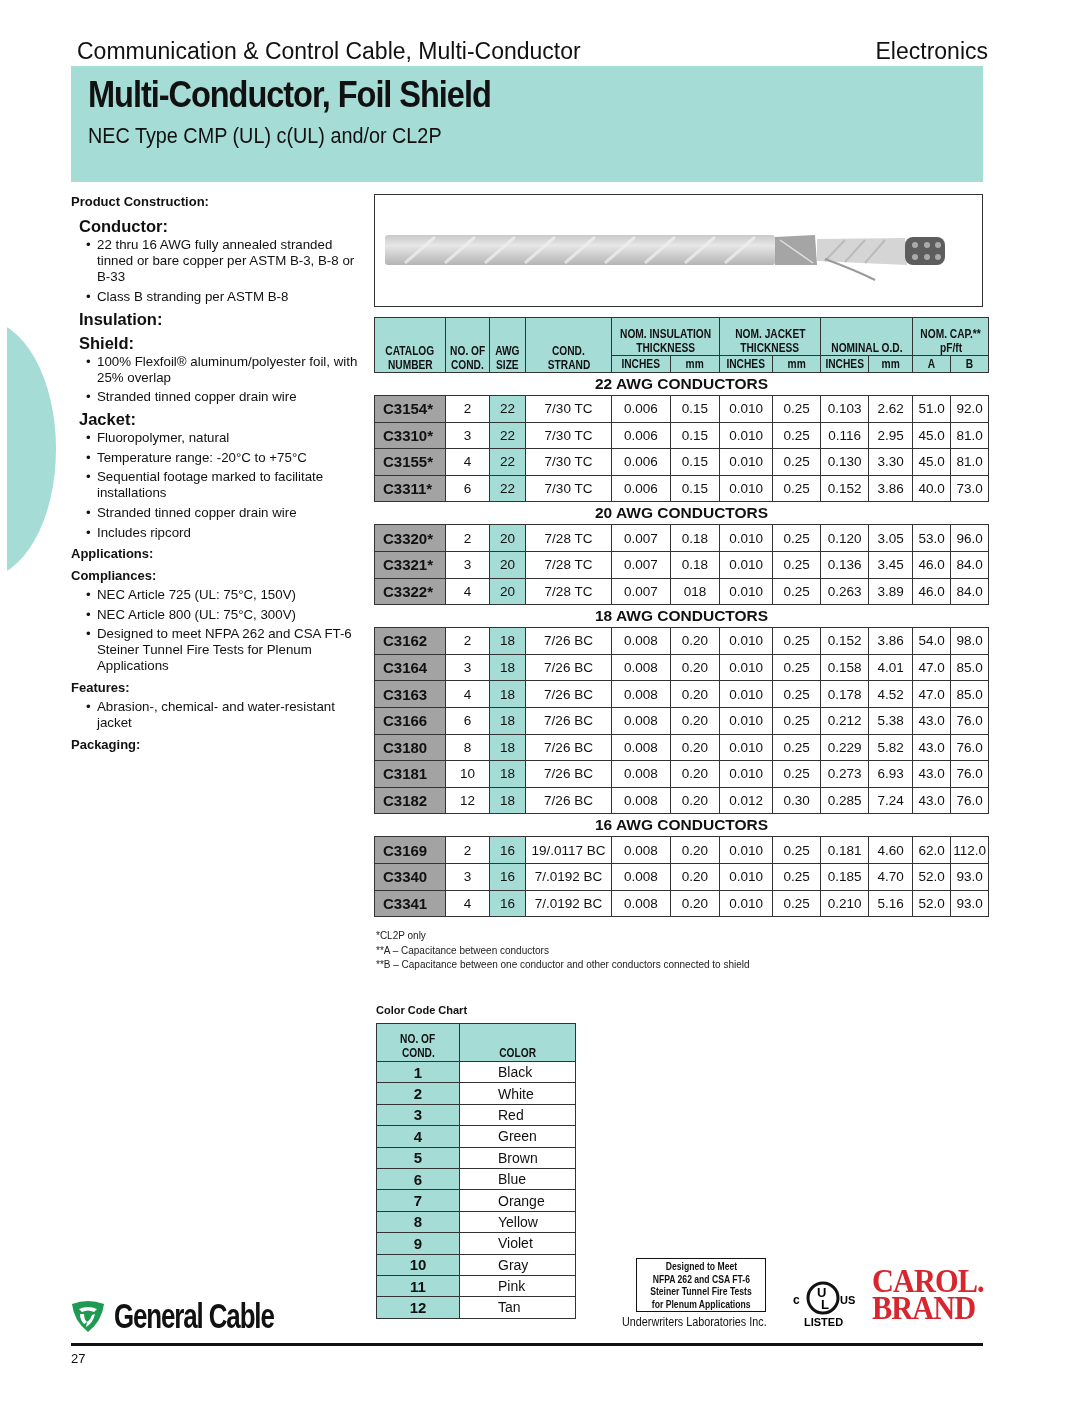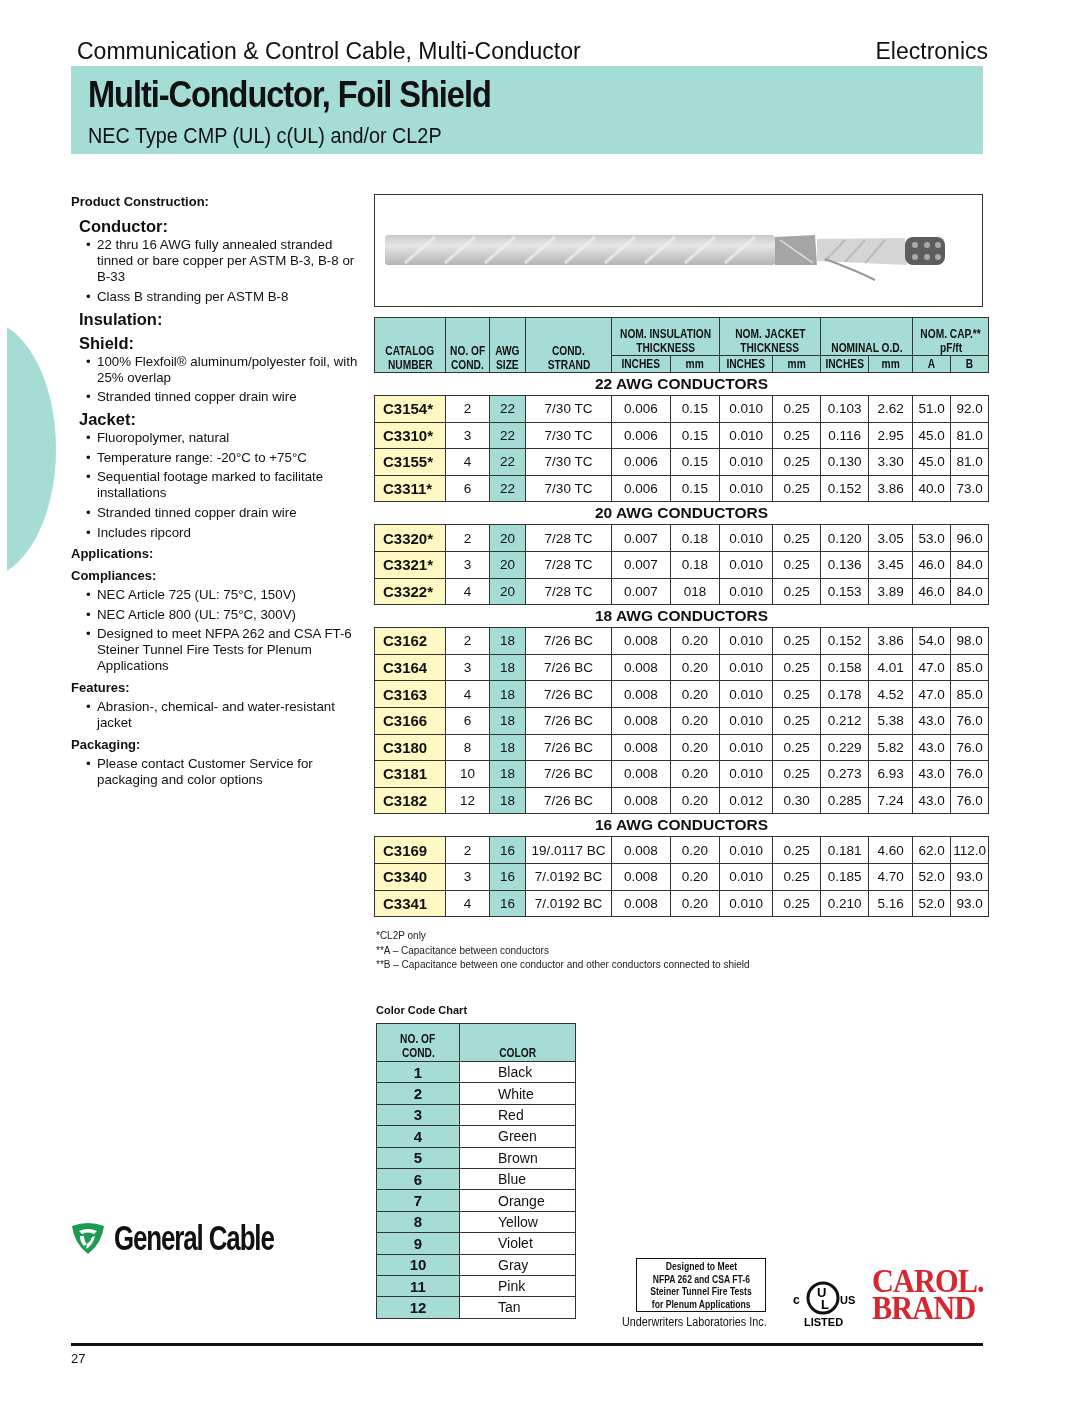--- a/index.html
+++ b/index.html
@@ -3,21 +3,21 @@
 <meta charset="utf-8">
 <style>
   * { box-sizing: border-box; margin: 0; padding: 0; }
   html, body { width: 1088px; height: 1408px; background: #ffffff; overflow: hidden; }
   body { position: relative; font-family: "Liberation Sans", sans-serif; color: #111; }
 
   .top-header { position: absolute; left: 77px; top: 38px; width: 911px; height: 26px; font-size: 23px; }
   .top-header .left { position: absolute; left: 0; top: 0; }
   .top-header .right { position: absolute; right: 0; top: 0; }
 
-  .title-band { position: absolute; left: 71px; top: 66px; width: 912px; height: 88px; background: #a6dcd6; }
+  .title-band { position: absolute; left: 71px; top: 66px; width: 912px; height: 116px; background: #a6dcd6; }
   .title-band .title { position: absolute; left: 17px; top: 8px; font-size: 37px; font-weight: bold; letter-spacing: -1.2px; transform: scaleX(0.88); transform-origin: left; white-space: nowrap; }
   .title-band .subtitle { position: absolute; left: 17px; top: 57px; font-size: 22px; transform: scaleX(0.9); transform-origin: left; white-space: nowrap; }
   .arc2 { position: absolute; left: -90px; top: 320px; width: 146px; height: 258px; border-radius: 50%; background: #a6dcd6; clip-path: inset(0 0 0 97px); }
 
   .left-col { position: absolute; left: 71px; top: 192px; width: 295px; }
   .sec-h { font-size: 13px; font-weight: bold; margin: 0; line-height: 20px; }
   .sub-h { font-size: 16.5px; font-weight: bold; padding-left: 8px; line-height: 20px; margin-top: 4px; }
   .sec-h.main { margin-bottom: 4px; }
   ul.bul { list-style: none; padding-left: 15px; margin-top: 1px; }
   ul.bul li { position: relative; padding-left: 11px; font-size: 13.3px; line-height: 16px; margin-bottom: 3.6px; }
@@ -27,41 +27,41 @@
   .image-box { position: absolute; left: 374px; top: 194px; width: 609px; height: 113px; border: 1.5px solid #333; background: #fff; }
 
   table.spec { position: absolute; left: 374px; top: 317px; border-collapse: collapse; font-size: 13.5px; table-layout: fixed; }
   table.spec td, table.spec th { border: 1.3px solid #333; text-align: center; padding: 0; }
   table.spec th { background: #a6dcd6; font-weight: bold; font-size: 12px; line-height: 14px; transform-origin: center; }
   table.spec th span { display: inline-block; transform: scaleX(0.85); white-space: nowrap; }
   table.spec tr.hdr1 th { vertical-align: bottom; height: 38px; }
   table.spec tr.hdr2 th { height: 17px; }
   table.spec tr.group td { border: none; font-weight: bold; font-size: 15.5px; height: 23px; vertical-align: middle; background: #fff; }
   table.spec tr.data td { height: 26.6px; }
-  table.spec td.cat { background: #fef9c3; font-weight: bold; font-size: 15px; text-align: left; padding-left: 8px; }
+  table.spec td.cat { background: #a3a3a3; font-weight: bold; font-size: 15px; text-align: left; padding-left: 8px; }
   table.spec td.awg { background: #a6dcd6; }
 
   .footnotes { position: absolute; left: 376px; top: 929px; font-size: 10px; line-height: 14.5px; color: #222; }
 
   .cc-title { position: absolute; left: 376px; top: 1004px; font-size: 11px; font-weight: bold; }
   table.cc { position: absolute; left: 376px; top: 1023px; border-collapse: collapse; table-layout: fixed; }
   table.cc td, table.cc th { border: 1.3px solid #333; }
   table.cc th { background: #a6dcd6; font-size: 12px; font-weight: bold; height: 38px; vertical-align: bottom; line-height: 14px; padding-bottom: 1px; }
   table.cc th span { display: inline-block; transform: scaleX(0.85); }
   table.cc td.n { background: #a6dcd6; font-weight: bold; font-size: 15px; text-align: center; height: 21.4px; }
   table.cc td.c { font-size: 14px; padding-left: 38px; height: 21.4px; }
 
   .ul-box { position: absolute; left: 636px; top: 1258px; width: 130px; height: 54px; border: 1.5px solid #111; text-align: center; font-weight: bold; font-size: 10.5px; line-height: 12.6px; padding-top: 1px; }
   .ul-box span { display: inline-block; transform: scaleX(0.82); white-space: nowrap; }
   .ul-caption { position: absolute; left: 622px; top: 1315px; font-size: 12px; transform: scaleX(0.9); transform-origin: left; white-space: nowrap; }
 
   .ul-logo { position: absolute; left: 790px; top: 1268px; width: 70px; height: 62px; }
   .carol { position: absolute; left: 872px; top: 1268px; color: #d7262e; font-family: "Liberation Serif", serif; font-weight: bold; font-size: 33px; line-height: 27px; letter-spacing: -1px; transform: scaleX(0.92); transform-origin: left; }
 
-  .gc-logo { position: absolute; left: 70px; top: 1218px; height: 40px; display: flex; align-items: center; }
+  .gc-logo { position: absolute; left: 70px; top: 1296px; height: 40px; display: flex; align-items: center; }
   .gc-logo .txt { font-size: 35px; font-weight: bold; letter-spacing: -1.5px; transform: scaleX(0.74); transform-origin: left; white-space: nowrap; margin-left: 8px; }
 
   .bottom-rule { position: absolute; left: 71px; top: 1343px; width: 912px; height: 3px; background: #111; }
   .page-num { position: absolute; left: 71px; top: 1351px; font-size: 13px; }
 </style>
 </head>
 <body>
 
 <div class="top-header">
   <span class="left">Communication &amp; Control Cable, Multi-Conductor</span>
@@ -109,23 +109,20 @@
     <li>NEC Article 800 (UL: 75°C, 300V)</li>
     <li>Designed to meet NFPA 262 and CSA FT-6 Steiner Tunnel Fire Tests for Plenum Applications</li>
   </ul>
 
   <div class="sec-h sec-block">Features:</div>
   <ul class="bul">
     <li>Abrasion-, chemical- and water-resistant jacket</li>
   </ul>
 
   <div class="sec-h sec-block">Packaging:</div>
-  <ul class="bul">
-    <li>Please contact Customer Service for packaging and color options</li>
-  </ul>
 </div>
 
 <div class="image-box">
   <svg width="606" height="110" viewBox="0 0 606 110">
     <defs>
       <linearGradient id="jk" x1="0" y1="0" x2="0" y2="1">
         <stop offset="0" stop-color="#c9c9c9"></stop>
         <stop offset="0.35" stop-color="#e6e6e6"></stop>
         <stop offset="1" stop-color="#b4b4b4"></stop>
       </linearGradient>
@@ -293,21 +290,21 @@
       </tr>
       <tr class="data">
         <td class="cat">C3322*</td>
         <td>4</td>
         <td class="awg">20</td>
         <td>7/28 TC</td>
         <td>0.007</td>
         <td>018</td>
         <td>0.010</td>
         <td>0.25</td>
-        <td>0.153</td>
+        <td>0.263</td>
         <td>3.89</td>
         <td>46.0</td>
         <td>84.0</td>
       </tr>
       <tr class="group">
         <td colspan="12">18 AWG CONDUCTORS</td>
       </tr>
       <tr class="data">
         <td class="cat">C3162</td>
         <td>2</td>

